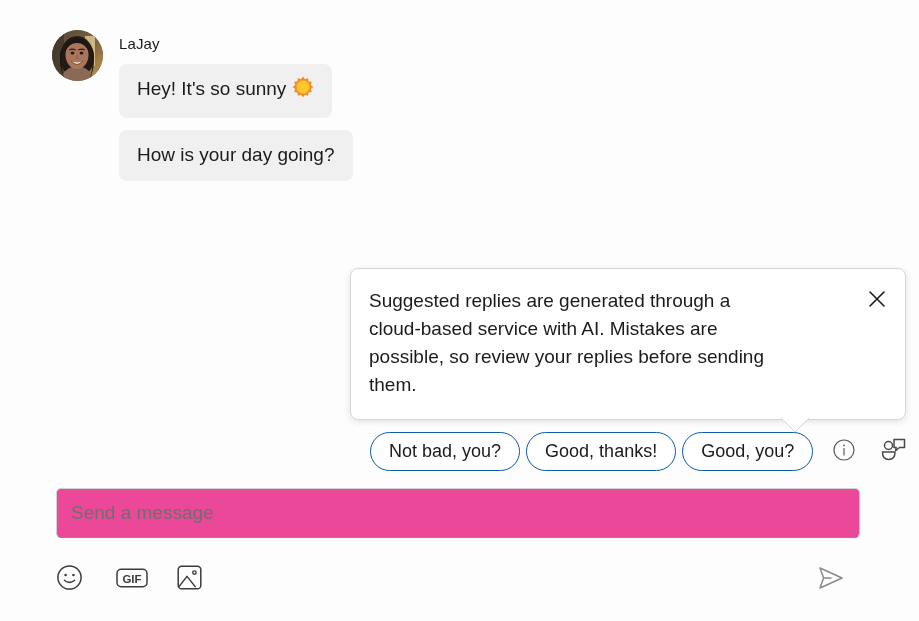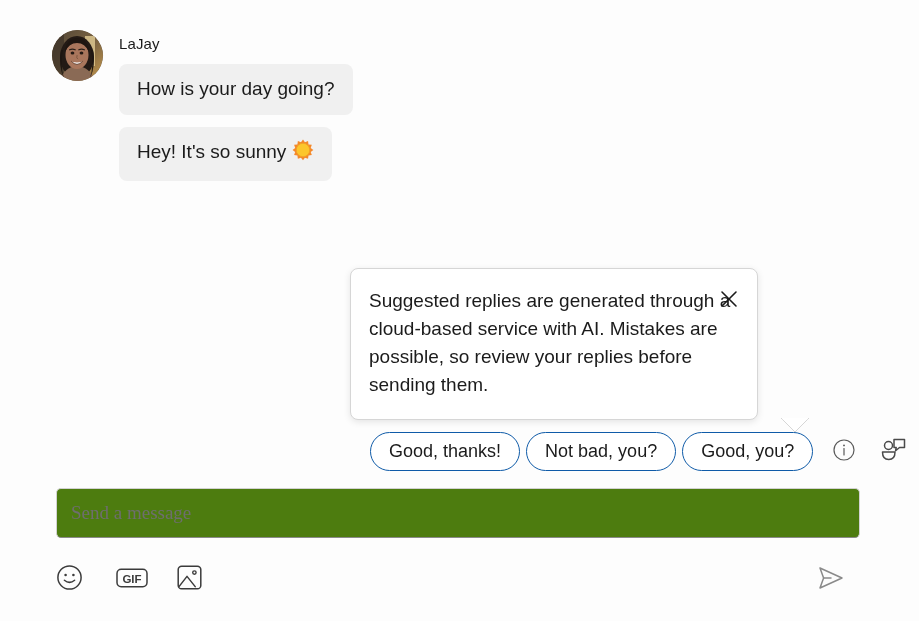--- a/index.html
+++ b/index.html
@@ -69,21 +69,21 @@
     display: inline-block;
     vertical-align: -3px;
     margin-left: 6px;
   }
   .sun-emoji { width: 22px; height: 22px; }
 
   
   .callout {
     position: absolute;
     left: 350px; top: 268px;
-    width: 408px;
+    width: 556px;
     background: #ffffff;
     border: 1px solid #d6d6d6;
     border-radius: 8px;
     box-shadow: 0 2px 7px rgba(0,0,0,0.10);
     padding: 18px 20px 20px 18px;
     display: flex;
     align-items: flex-start;
   }
   .callout-text {
     font-size: 19px;
@@ -144,25 +144,25 @@
     padding: 0;
   }
   .info-btn { margin-left: 7px; }
   .smartreply-btn { margin-left: 13px; }
 
   
   .composer-input {
     position: absolute;
     left: 56px; top: 488px;
     width: 804px; height: 50px;
-    background: #4d7c0f;
+    background: #ec4899;
     border: 1px solid #d2d2d2;
     border-bottom: 1px solid #8a8a8a;
     border-radius: 5px;
-    font-family: Liberation Serif, serif;
+    font-family: Liberation Sans, sans-serif;
     font-size: 19px;
     color: #1b1b1b;
     padding: 0 14px;
     outline: none;
   }
   .composer-input::placeholder { color: #6e6e6e; opacity: 1; }
 
   .composer-toolbar {
     position: absolute;
     left: 56px; top: 556px;
@@ -229,32 +229,32 @@
             <path d="M19.5 31.5 Q25 37 30.5 31.5 Q25 33.5 19.5 31.5 Z" fill="#ffffff"></path>
             <path d="M19.5 31.5 Q25 37.5 30.5 31.5" stroke="#5e3d2c" stroke-width="0.9" fill="none" stroke-linecap="round"></path>
           </g>
         </svg>
       </div>
 
       <div class="group-body">
         <div class="sender-name">LaJay</div>
 
         <div class="bubble">
-          <span>How is your day going?</span>
-        </div>
-
-        <div class="bubble">
           <span>Hey! It's so sunny</span><span class="emoji"><svg class="sun-emoji" viewBox="0 0 24 24" xmlns="http://www.w3.org/2000/svg" aria-hidden="true">
                 <g fill="#f4892a">
                   <path d="M12 0.6l2.1 2.9 3.4-1.2.5 3.6 3.6.5-1.2 3.4 2.9 2.2-2.9 2.1 1.2 3.4-3.6.5-.5 3.6-3.4-1.2-2.1 2.9-2.2-2.9-3.4 1.2-.5-3.6-3.6-.5 1.2-3.4L.6 12l2.9-2.2-1.2-3.4 3.6-.5.5-3.6 3.4 1.2z"></path>
                 </g>
                 <circle cx="12" cy="12" r="7.3" fill="#fcc62c"></circle>
                 <circle cx="12" cy="12" r="7.3" fill="none" stroke="#f0a227" stroke-width="0.9"></circle>
               </svg></span>
         </div>
+
+        <div class="bubble">
+          <span>How is your day going?</span>
+        </div>
       </div>
     </div>
   </div>
 
   <div class="callout">
     <div class="callout-text">Suggested replies are generated through a cloud-based service with AI. Mistakes are possible, so review your replies before sending them.</div>
 
     <button class="callout-close" aria-label="Close">
       <span>
         <svg width="20" height="20" viewBox="0 0 20 20" xmlns="http://www.w3.org/2000/svg" aria-hidden="true">
@@ -265,22 +265,22 @@
 
     <span class="callout-tail">
       <svg width="28" height="16" viewBox="0 0 28 16" xmlns="http://www.w3.org/2000/svg" style="display:block;margin-top:-1px" aria-hidden="true">
         <path d="M0 0 L14 14 L28 0" fill="#ffffff" stroke="#d6d6d6" stroke-width="1" stroke-linejoin="round"></path>
         <path d="M1 0 L27 0" stroke="#ffffff" stroke-width="2.4"></path>
       </svg>
     </span>
   </div>
 
   <div class="suggestions">
+    <button class="chip">Not bad, you?</button>
     <button class="chip">Good, thanks!</button>
-    <button class="chip">Not bad, you?</button>
     <button class="chip">Good, you?</button>
 
     <button class="row-icon-btn info-btn" aria-label="Info about suggested replies">
       <span>
         <svg width="24" height="24" viewBox="0 0 24 24" xmlns="http://www.w3.org/2000/svg" aria-hidden="true">
           <circle cx="12" cy="12" r="10" fill="none" stroke="#5a5a5a" stroke-width="1.2"></circle>
           <circle cx="12" cy="7.4" r="0.95" fill="#5a5a5a"></circle>
           <path d="M12 10.6 L12 17" stroke="#5a5a5a" stroke-width="1.2" stroke-linecap="round"></path>
         </svg>
       </span>

